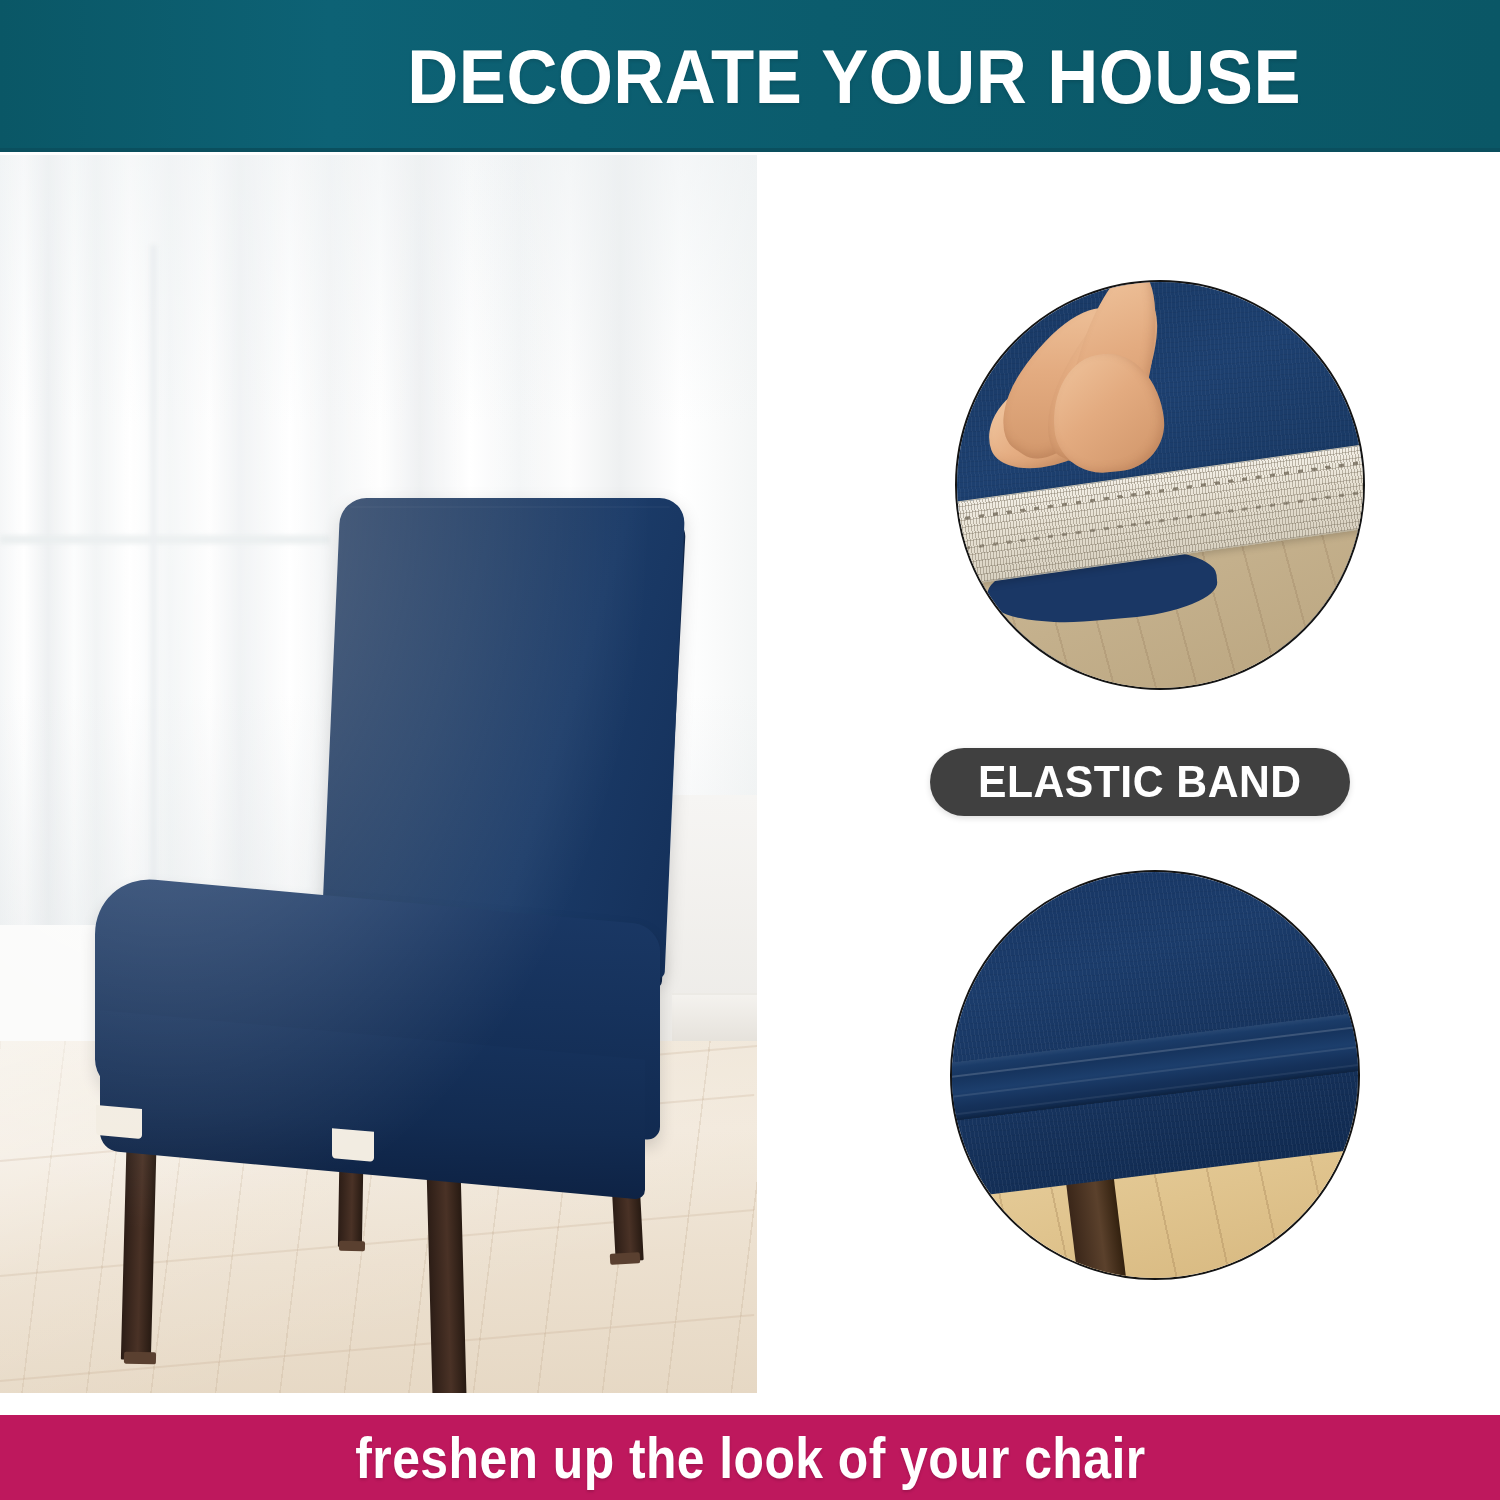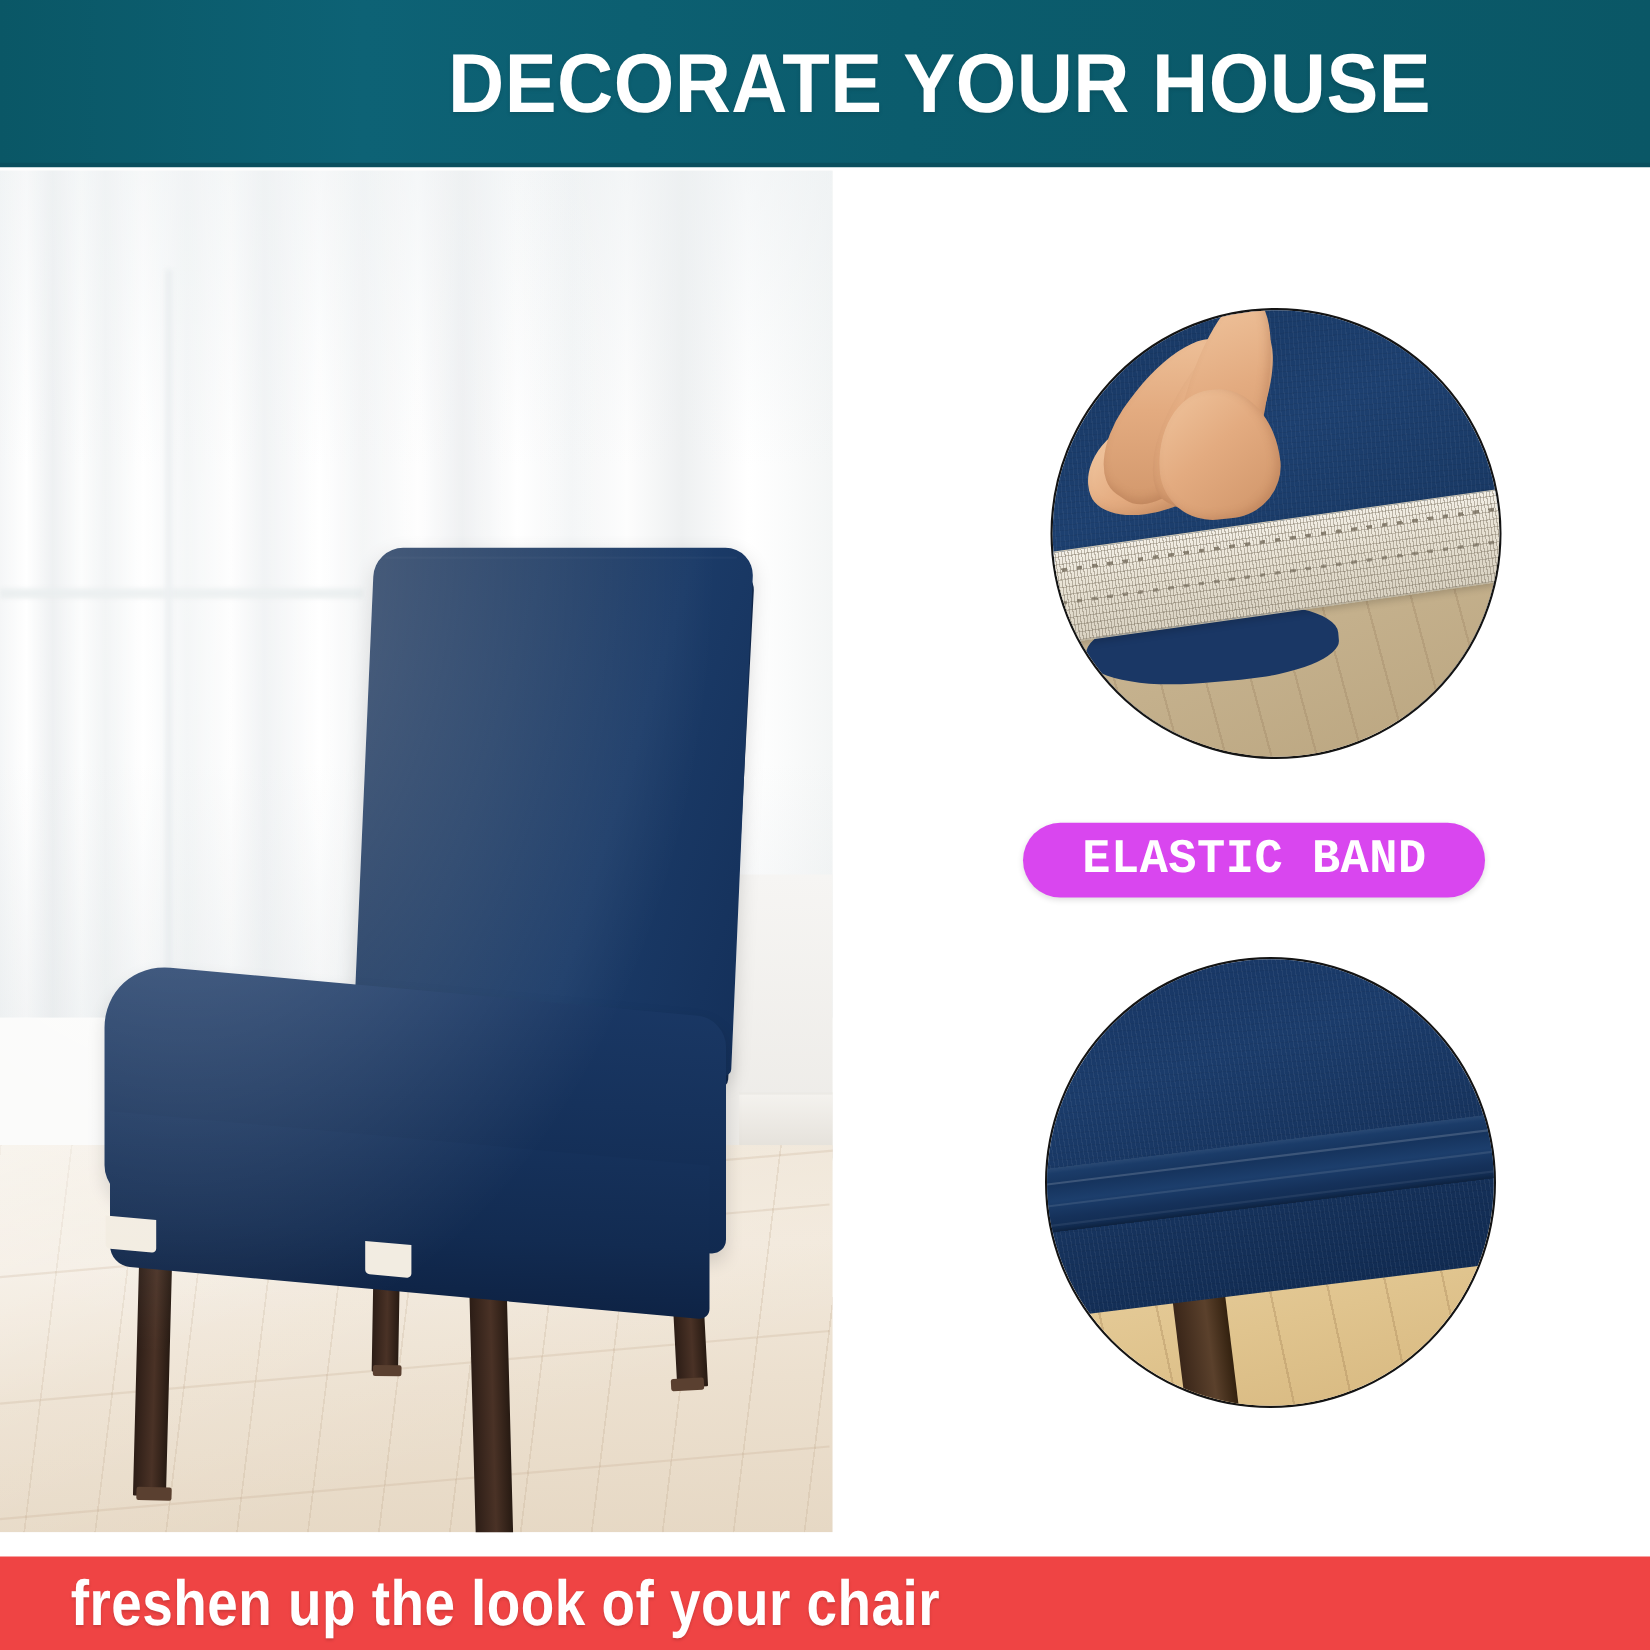--- a/index.html
+++ b/index.html
@@ -236,35 +236,34 @@
   }
   .cb-darkleg{
     left:120px; top:268px; width:48px; height:180px;
     background:linear-gradient(90deg,#3a2619,#5b412c 60%,#33210f);
     transform:rotate(-7deg);
   }
 
   
   .pill{
     position:absolute; left:930px; top:748px; width:420px; height:68px;
-    background:#d946ef; border-radius:34px;
+    background:#404040; border-radius:34px;
     display:flex; align-items:center; justify-content:center;
     box-shadow:0 2px 6px rgba(0,0,0,.14);
-    font-family:Liberation Mono, monospace;
   }
   .pill-text{
     font-size:44px; font-weight:bold; color:#ffffff; letter-spacing:.5px;
     transform:scaleX(.97); white-space:nowrap;
   }
 
   
   .bottom-banner{
     position:absolute; left:0; top:1415px; width:1500px; height:85px;
-    background:#ef4444;
-    display:flex; align-items:center; justify-content:flex-start;
+    background:#be185d;
+    display:flex; align-items:center; justify-content:center;
   }
   .bottom-text{
     font-size:58px; font-weight:bold; color:#ffffff; letter-spacing:.5px;
     transform:scaleX(.86); white-space:nowrap;
     text-shadow:0 2px 3px rgba(0,0,0,.15);
   }
 </style>
 </head>
 <body>
 

